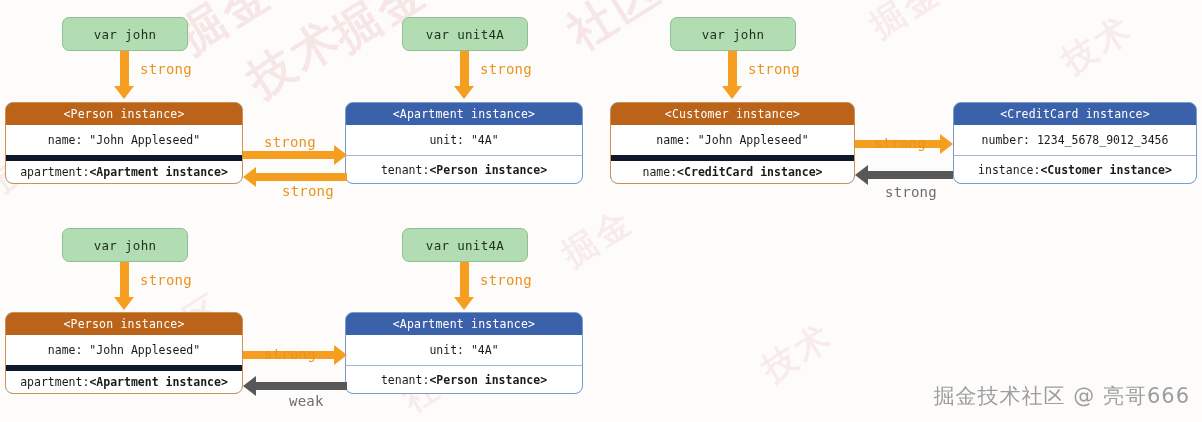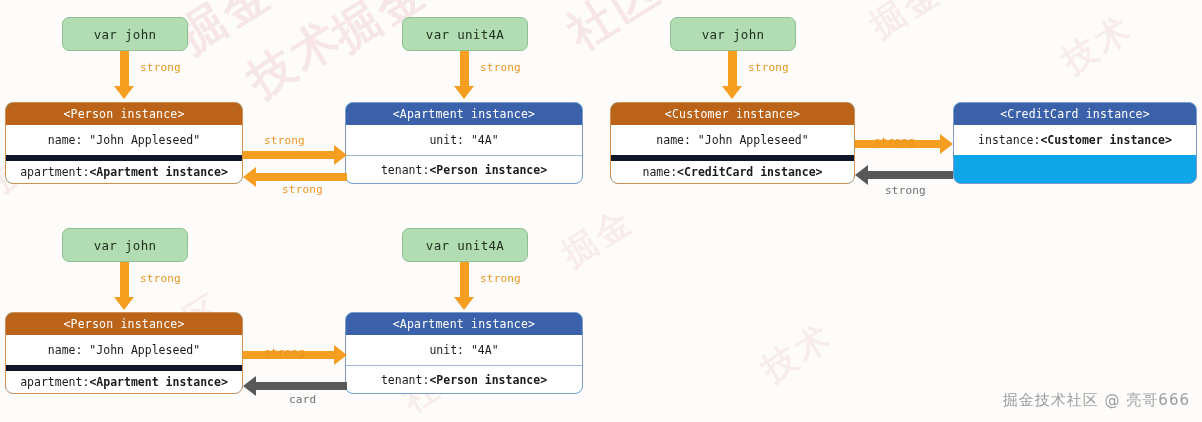--- a/index.html
+++ b/index.html
@@ -119,33 +119,33 @@
     border-right: 13px solid #f59e20;
   }
 
   
   .arrow.gray.left .shaft,  .arrow.gray.right .shaft { background: #585858; }
   .arrow.gray.left .head  { border-right-color: #585858; }
 
   
   .alabel {
     position: absolute;
-    font-size: 11px;
+    font-size: 14px;
     color: #e8941f;
     white-space: nowrap;
     letter-spacing: 0.2px;
   }
   .alabel.grayt { color: #6e6e6e; }
 
   
   #corner-wm {
     position: absolute;
     right: 12px; bottom: 12px;
     font-family: "DejaVu Sans", "Liberation Sans", sans-serif;
-    font-size: 15px;
+    font-size: 21px;
     color: #9d9d9d;
     white-space: nowrap;
     letter-spacing: 1px;
   }
 </style>
 </head>
 <body>
 
 <div id="stage">
 
@@ -228,20 +228,21 @@
     <div class="inst-head">&lt;Customer instance&gt;</div>
     <div class="inst-row">name: "John Appleseed"</div>
     <div class="inst-row">
       <span>name: </span>
         <b>&lt;CreditCard instance&gt;</b>
     </div>
   </div>
 
   <div class="instbox blue" style="left:953px; top:102px; width:244px;">
     <div class="inst-head">&lt;CreditCard instance&gt;</div>
+    <div class="inst-row">number: 1234_5678_9012_3456</div>
     <div class="inst-row">
       <span>instance: </span>
         <b>&lt;Customer instance&gt;</b>
     </div>
   </div>
 
   <div class="arrow right" style="left:855px; top:134px; width:98px; height:20px;">
     <span class="shaft" style="width:87px;"></span>
     <span class="head"></span>
   </div>
@@ -294,17 +295,17 @@
   <div class="arrow right" style="left:243px; top:345px; width:104px; height:20px;">
     <span class="shaft" style="width:93px;"></span>
     <span class="head"></span>
   </div>
   <span class="alabel" style="left:264px; top:346px;">strong</span>
 
   <div class="arrow gray left" style="left:243px; top:376px; width:104px; height:20px;">
     <span class="shaft" style="width:93px;"></span>
     <span class="head"></span>
   </div>
-  <span class="alabel grayt" style="left:289px; top:393px;">card</span>
+  <span class="alabel grayt" style="left:289px; top:393px;">weak</span>
 
   <div id="corner-wm">掘金技术社区 @ 亮哥666</div>
 
 </div>
 
 </body></html>

